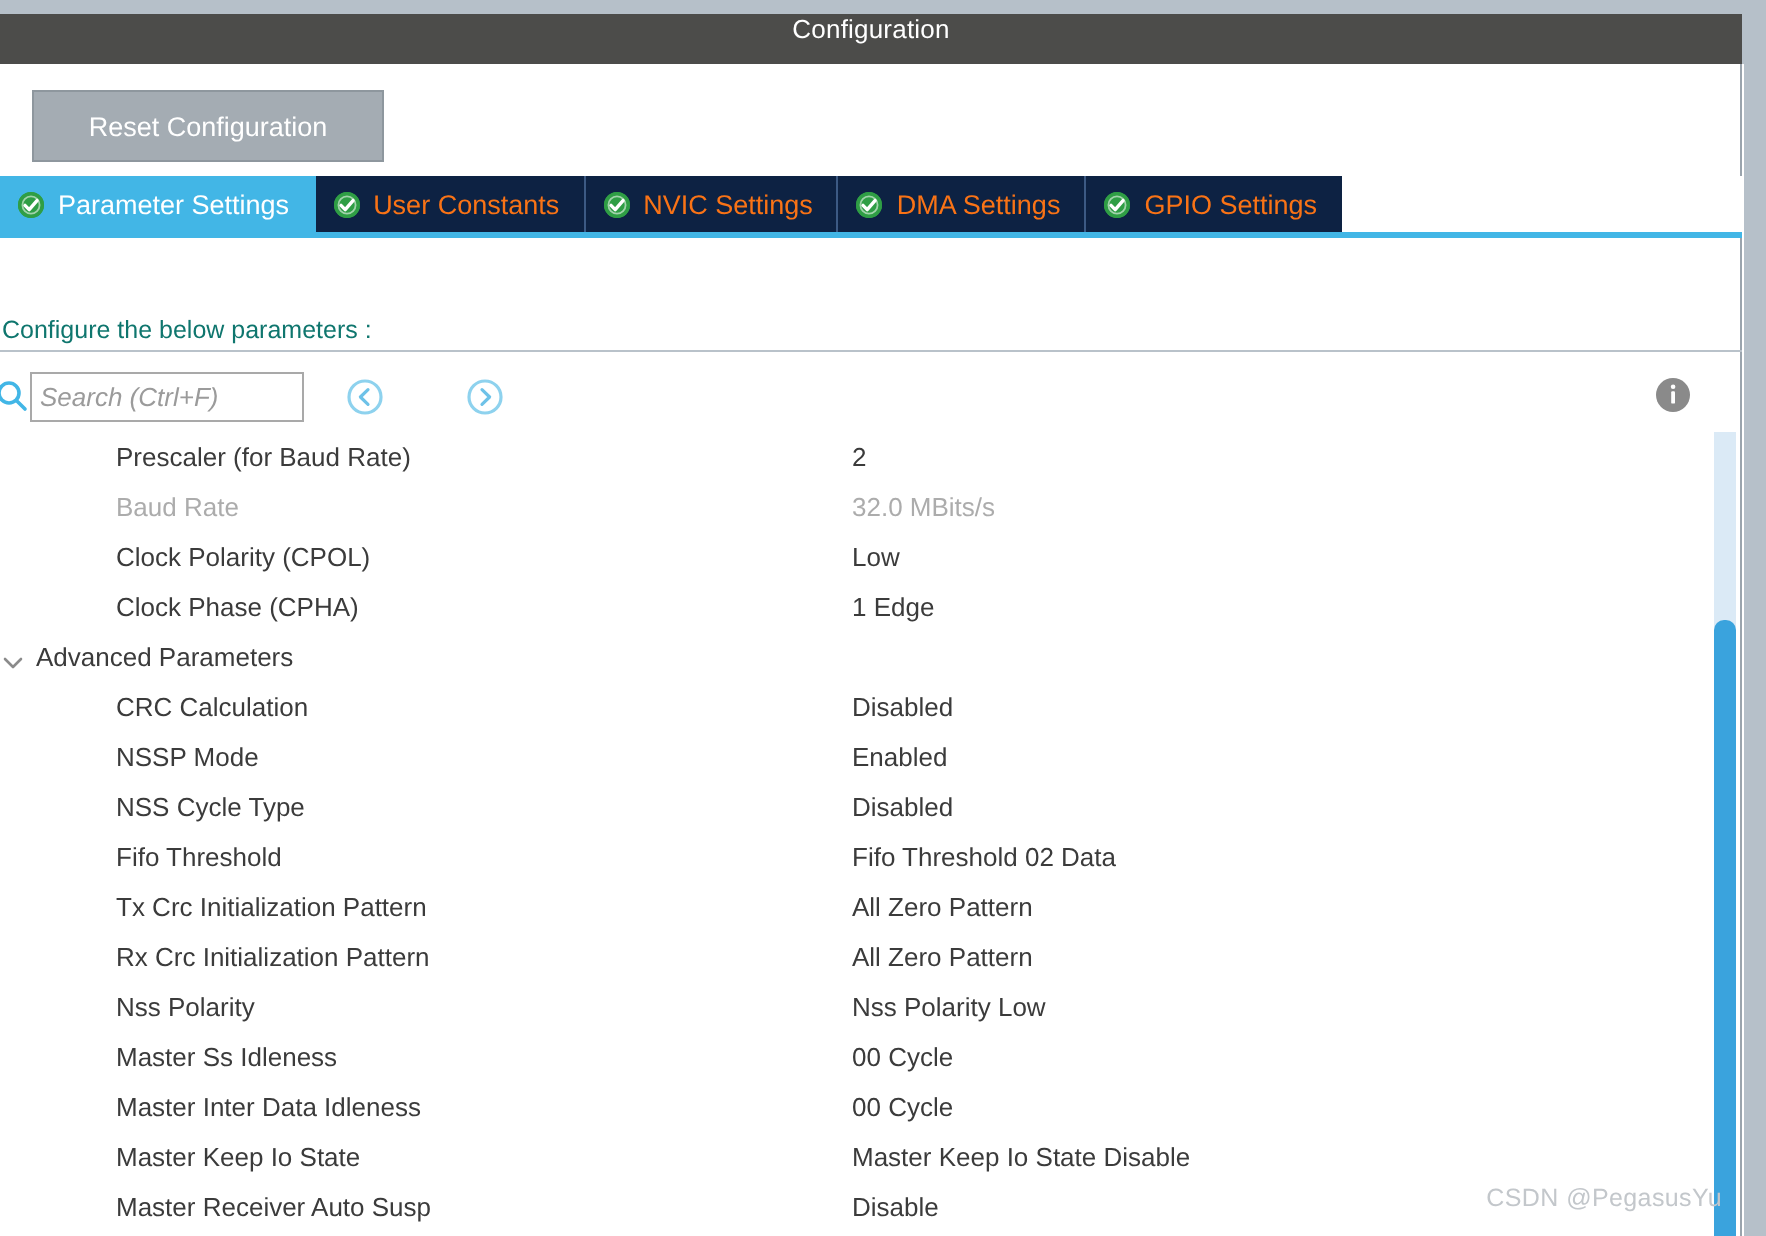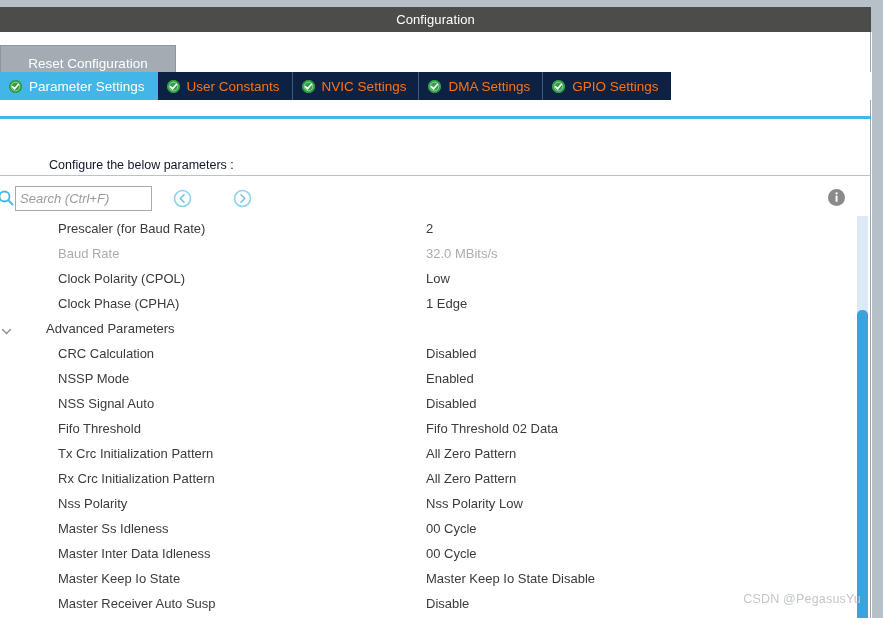--- a/index.html
+++ b/index.html
@@ -23,21 +23,21 @@
     background: #b6c0c9;
   }
 
   
   .title-bar {
     position: absolute; left: 0; top: 7px;
     width: 871px; height: 25px;
     background: #4c4c4a;
     color: #ffffff;
     font-size: 13px;
-    display: flex; align-items: center; justify-content: center;
+    display: flex; justify-content: center;
     letter-spacing: .1px;
   }
   .title-bar-pad {
     position: absolute; left: 871px; top: 7px;
     width: 12px; height: 25px;
     background: #b6c0c9;
   }
 
   
   .panel {
@@ -47,33 +47,33 @@
     border-right: 1px solid #9aa4ad;
   }
   .panel-edge {
     position: absolute; left: 872px; top: 32px;
     width: 11px; height: 586px;
     background: #b6c0c9;
   }
 
   
   .reset-btn {
-    position: absolute; left: 0; top: 13px;
+    position: absolute; left: 16px; top: 13px;
     width: 176px; height: 36px;
     background: #a4acb3;
     border: 1px solid #8e979e;
     color: #ffffff;
     font-size: 13.5px;
     display: flex; align-items: center; justify-content: center;
     cursor: pointer;
   }
 
   
   .tab-bar {
-    position: absolute; left: 0; top: 40px;
+    position: absolute; left: 0; top: 56px;
     width: 871px; height: 28px;
     background: #ffffff;
     display: flex;
     align-items: flex-end;
   }
   .tabs-wrap {
     display: flex;
     height: 28px;
     background: #0d2243;
   }
@@ -114,23 +114,22 @@
 
   
   .configure-row {
     position: absolute; left: 0; top: 122px;
     width: 871px; height: 22px;
     display: flex; align-items: center;
     border-bottom: 1px solid #b9c2ca;
   }
   .configure-label {
     font-size: 12.5px;
-    color: #0f172a;
+    color: #0f766e;
     padding-left: 1px;
-    margin-left: 48px;
   }
 
   
   .search-row {
     position: absolute; left: 0; top: 150px;
     width: 871px; height: 34px;
     display: flex; align-items: center;
   }
   .search-icon {
     position: absolute; left: -3px; top: 7px;
@@ -185,21 +184,20 @@
   .param-row .caret {
     position: absolute; left: 1px; top: 8px;
     width: 11px; height: 9px;
   }
   .param-name {
     padding-left: 58px;
     white-space: nowrap;
   }
   .param-row.group .param-name {
     padding-left: 18px;
-    margin-left: 28px;
   }
   .param-value {
     position: absolute; left: 426px;
     white-space: nowrap;
   }
   .param-row.disabled { color: #acacac; }
 
   
   .scrollbar-track {
     position: absolute; left: 857px; top: 184px;
@@ -360,21 +358,21 @@
         </div>
         <div class="param-row">
           <span class="param-name">CRC Calculation</span>
           <span class="param-value">Disabled</span>
         </div>
         <div class="param-row">
           <span class="param-name">NSSP Mode</span>
           <span class="param-value">Enabled</span>
         </div>
         <div class="param-row">
-          <span class="param-name">NSS Signal Auto</span>
+          <span class="param-name">NSS Cycle Type</span>
           <span class="param-value">Disabled</span>
         </div>
         <div class="param-row">
           <span class="param-name">Fifo Threshold</span>
           <span class="param-value">Fifo Threshold 02 Data</span>
         </div>
         <div class="param-row">
           <span class="param-name">Tx Crc Initialization Pattern</span>
           <span class="param-value">All Zero Pattern</span>
         </div>

